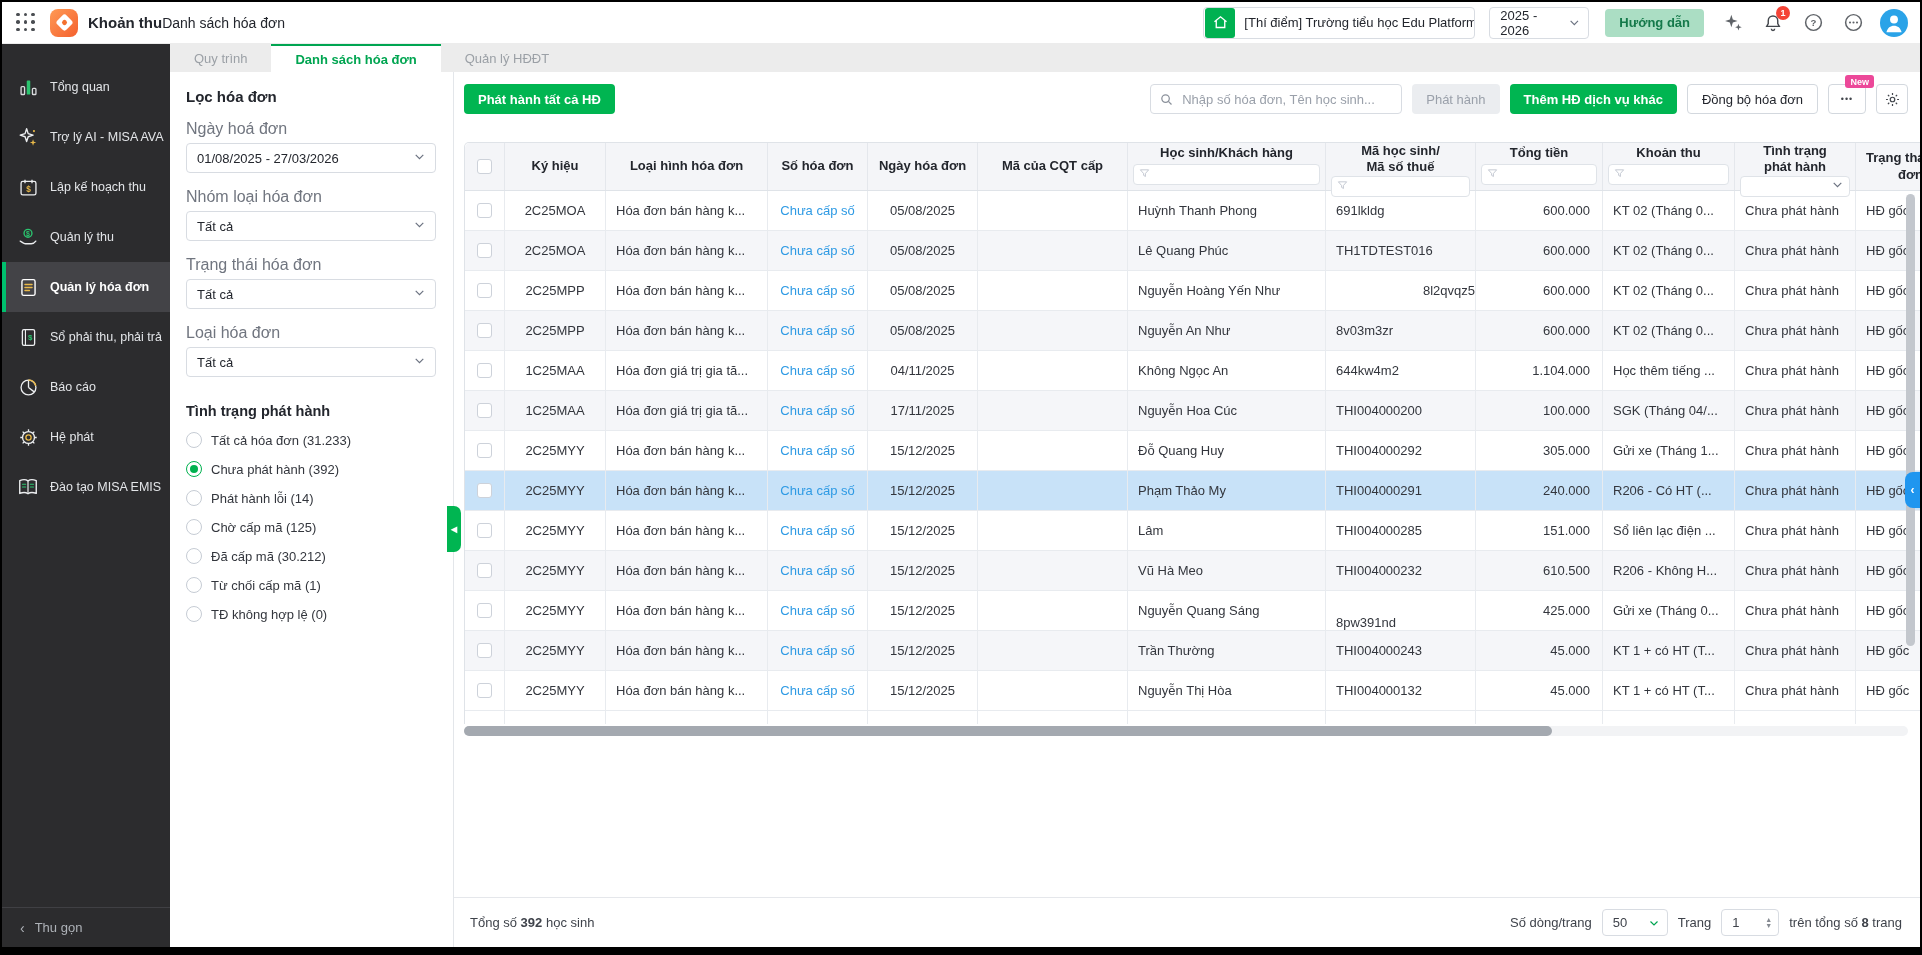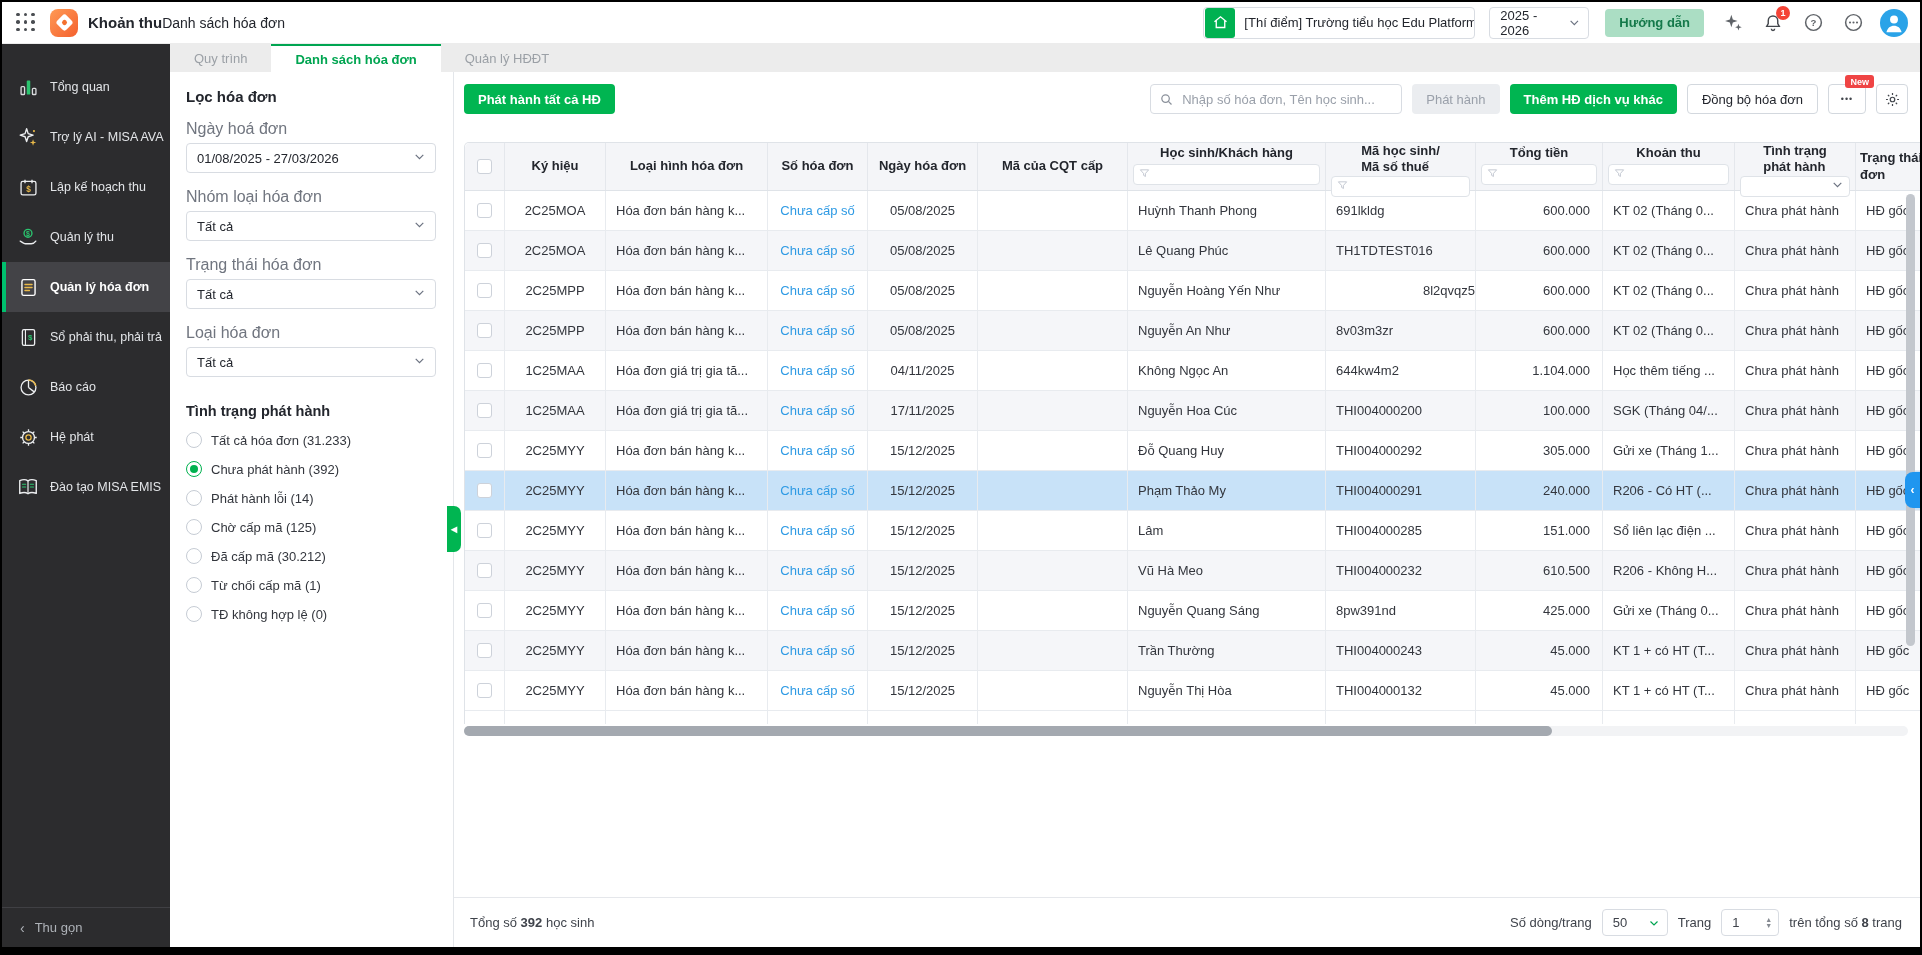--- a/index.html
+++ b/index.html
@@ -63,27 +63,27 @@
   .toolbar{display:flex;align-items:center;margin:12px 12px 0 10px;height:30px;}
   .btn{height:30px;border-radius:4px;border:none;font-size:13px;font-family:inherit;padding:0 14px;white-space:nowrap;cursor:pointer;}
   .btn-green{background:#00b551;color:#fff;font-weight:600;}
   .btn-disabled{background:#ebedf0;color:#9aa0aa;}
   .btn-outline{background:#fff;border:1px solid #d3d8de;color:#23262d;}
   .tb-right{margin-left:auto;display:flex;align-items:center;gap:10px;}
   .searchbox{width:252px;height:30px;border:1px solid #d8dce2;border-radius:4px;display:flex;align-items:center;padding:0 8px;background:#fff;}
   .searchbox input{border:none;outline:none;flex:1;font-size:13px;font-family:inherit;color:#23262d;margin-left:6px;background:transparent;}
   .searchbox input::placeholder{color:#9aa0aa;}
   .sq-btn{height:30px;border:1px solid #d3d8de;border-radius:4px;background:#fff;display:flex;align-items:center;justify-content:center;position:relative;cursor:pointer;}
-  .new-tag{position:absolute;top:-10px;right:-9px;background:#ef4444;color:#fff;font-size:9px;font-weight:700;padding:1.5px 5px;border-radius:3px;}
+  .new-tag{position:absolute;top:-10px;right:-9px;background:#ec4899;color:#fff;font-size:9px;font-weight:700;padding:1.5px 5px;border-radius:3px;}
   
   .tablewrap{margin:28px 0 0 10px;width:calc(100% - 10px);overflow:hidden;position:relative;height:582px;}
   .tbl{width:1501px;border:1px solid #dfe3e8;border-bottom:none;border-radius:5px 0 0 0;}
   .t-head{display:flex;height:48px;background:#f4f5f8;border-bottom:1px solid #dfe3e8;border-radius:5px 0 0 0;}
   .h-cell{display:flex;flex-direction:column;border-right:1px solid #e4e7ec;flex:0 0 auto;}
-  .h-lab{flex:1;display:flex;align-items:center;justify-content:center;font-weight:700;font-size:13px;color:#23262d;white-space:pre-line;line-height:1.25;padding:0 4px;}
+  .h-lab{flex:1;display:flex;align-items:center;justify-content:center;font-weight:700;font-size:13px;color:#23262d;text-align:center;white-space:pre-line;line-height:1.25;padding:0 4px;}
   .h-filter{height:26px;padding:0 5px 5px 5px;}
   .f-input{height:21px;border:1px solid #dfe3e8;border-radius:4px;background:#fff;display:flex;align-items:center;padding:0 5px;}
   .f-select{height:21px;border:1px solid #dfe3e8;border-radius:4px;background:#fff;display:flex;align-items:center;justify-content:flex-end;padding:0 5px;}
   .t-body{height:534px;overflow:hidden;}
   .t-row{display:flex;height:40px;border-bottom:1px solid #e8ebef;background:#fff;}
   .t-row.stripe{background:#f5f6f9;}
   .t-row.selected{background:#c8e2f8;}
   .t-row.partial{height:14px;}
   .t-cell{display:flex;align-items:center;border-right:1px solid #e8ebef;flex:0 0 auto;font-size:13px;color:#33363d;overflow:hidden;white-space:nowrap;}
   .al-c{justify-content:center;}
@@ -862,21 +862,21 @@
                     </div>
                     <div class="t-cell al-c" style="width: 110px;">
                       <span>15/12/2025</span>
                     </div>
                     <div class="t-cell al-l" style="width: 150px;">
                       <span></span>
                     </div>
                     <div class="t-cell al-l" style="width: 198px;">
                       <span>Nguyễn Quang Sáng</span>
                     </div>
-                    <div class="t-cell al-l" style="width: 150px;">
+                    <div class="t-cell al-l" style="width: 150px; align-items: flex-end;">
                       <span>8pw391nd</span>
                     </div>
                     <div class="t-cell al-r" style="width: 127px;">
                       <span>425.000</span>
                     </div>
                     <div class="t-cell al-l" style="width: 132px;">
                       <span>Gửi xe (Tháng 0...</span>
                     </div>
                     <div class="t-cell al-l" style="width: 121px;">
                       <span>Chưa phát hành</span>

